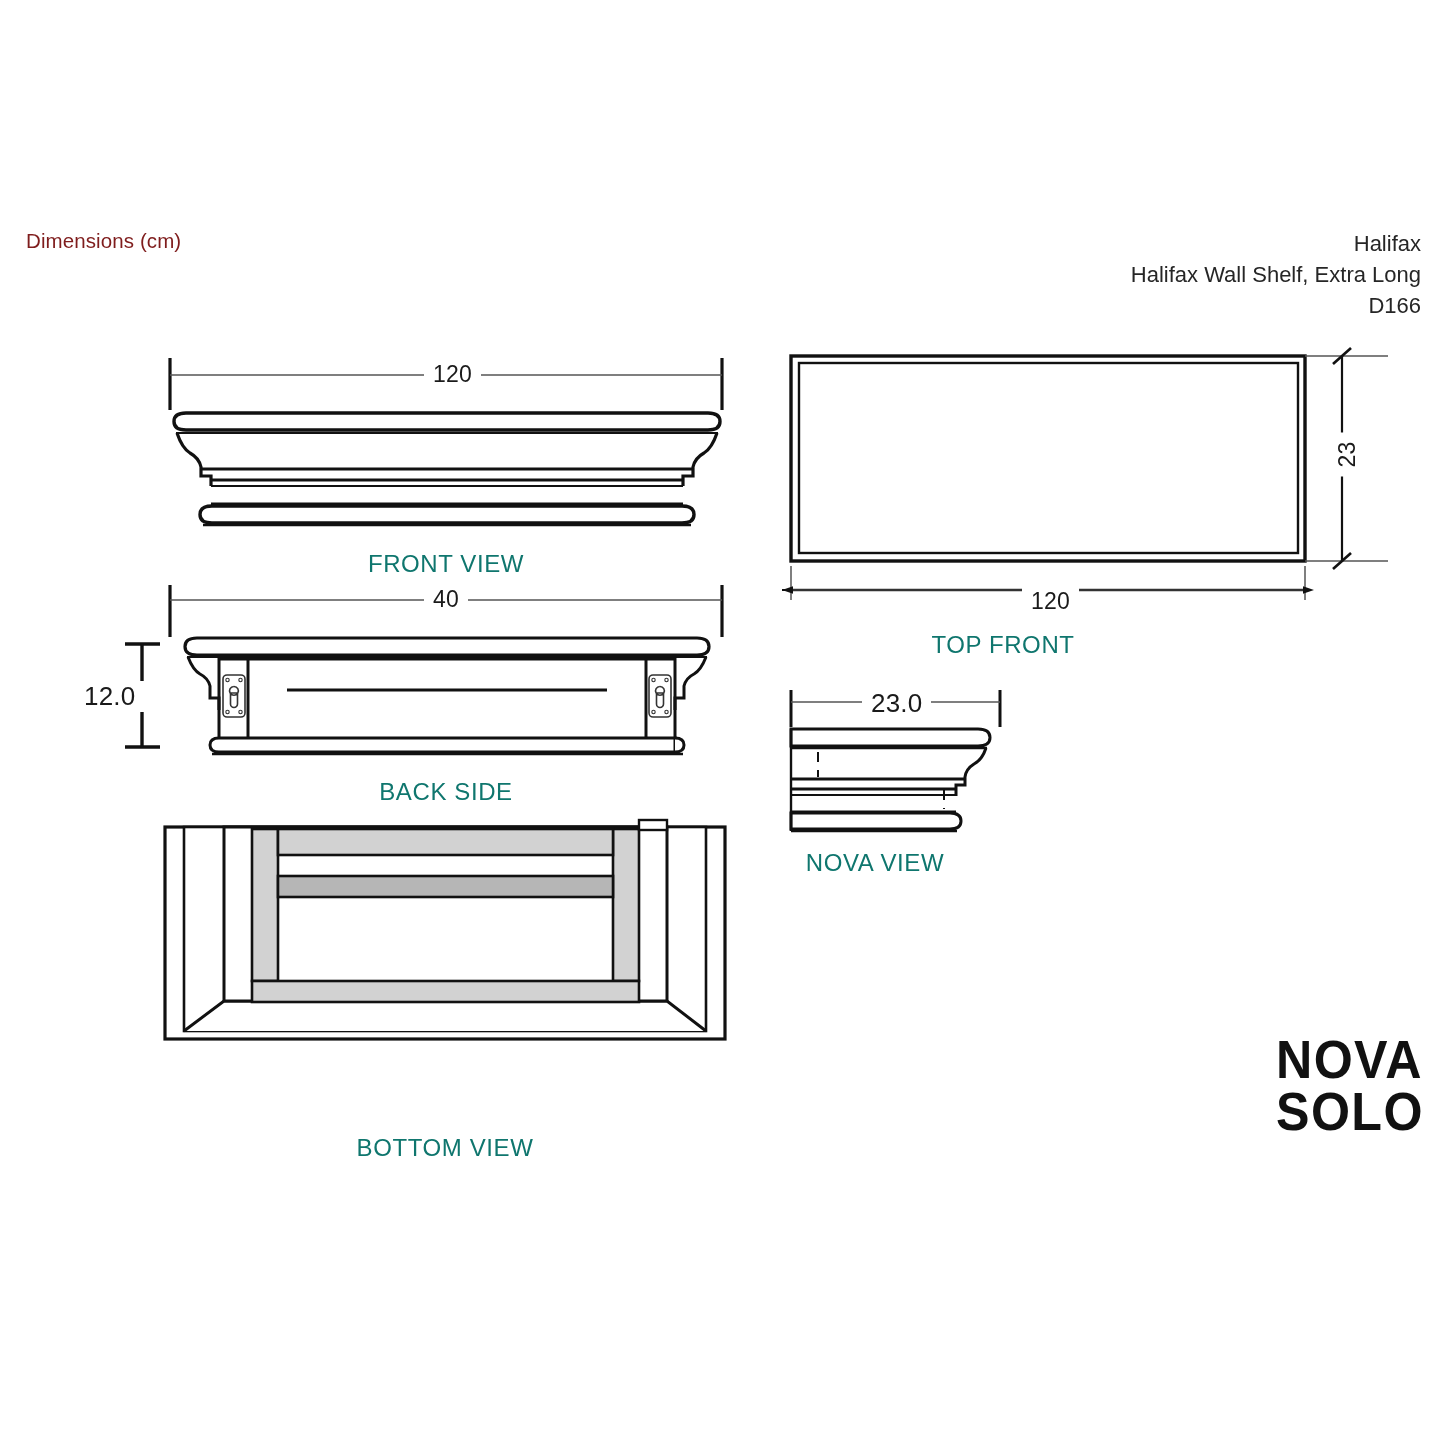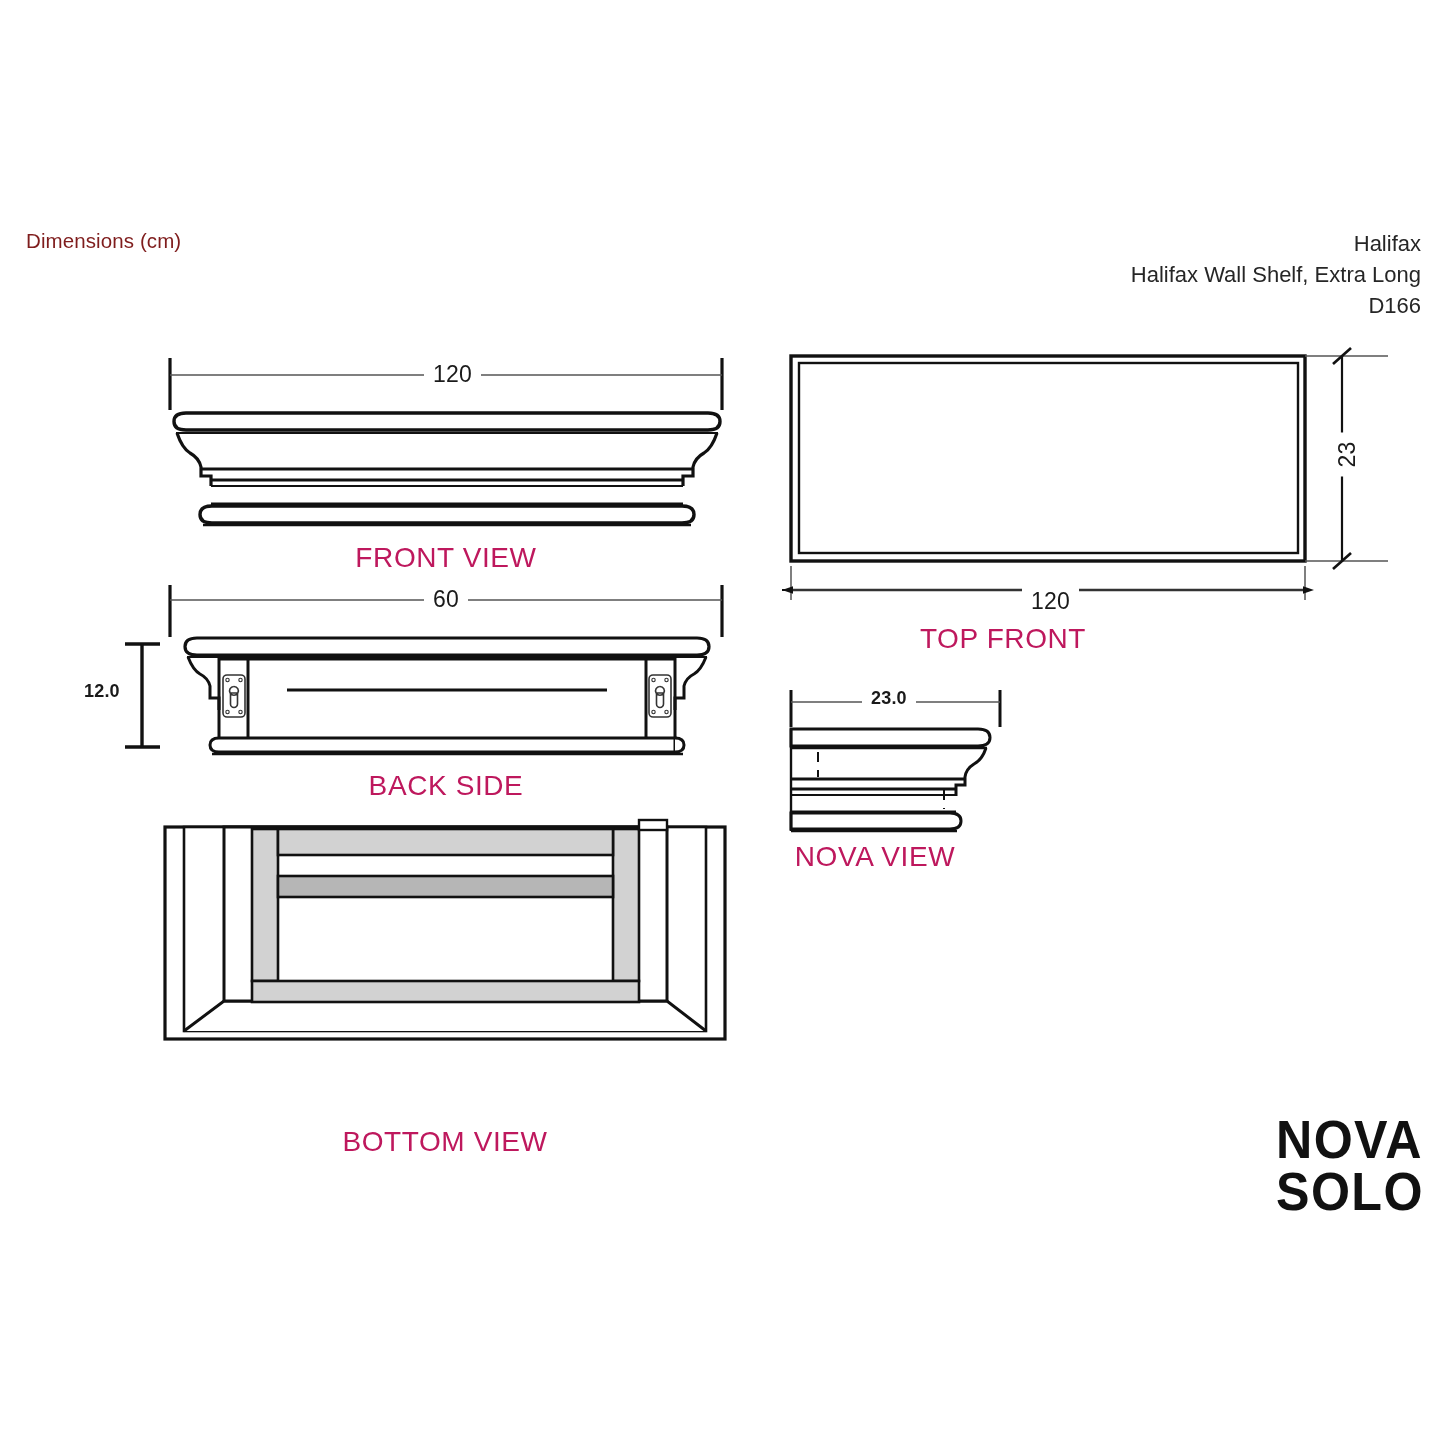--- a/index.html
+++ b/index.html
@@ -37,59 +37,60 @@
     top: 228px;
     text-align: right;
     font-size: 22px;
     color: #262626;
     line-height: 1.42;
   }
   #title-block div { white-space: pre; }
 
   .view-label {
     position: absolute;
-    font-size: 28px;
-    color: #be185d;
+    font-size: 24px;
+    color: #0f766e;
     letter-spacing: 0.6px;
     white-space: pre;
     text-align: center;
+    margin-top: 8px;
   }
 
   .dim-num {
     position: absolute;
     font-size: 23px;
     color: #1a1a1a;
     white-space: pre;
     background: #ffffff;
     padding: 0 9px;
     letter-spacing: 0.2px;
   }
   .dim-num.bold {
-    font-weight: 700;
-    font-size: 18px;
+    font-weight: 400;
+    font-size: 26px;
   }
   .dim-num.rot {
     transform-origin: 50% 50%;
     transform: rotate(-90deg);
   }
 
   svg.layer {
     position: absolute;
     left: 0;
     top: 0;
     width: 1445px;
     height: 1445px;
     overflow: visible;
   }
 
   
   #logo {
     position: absolute;
     left: 1276px;
-    top: 1114px;
+    top: 1034px;
     width: 150px;
     text-align: right;
   }
   #logo div {
     font-family: "Liberation Sans", sans-serif;
     font-weight: 700;
     font-size: 54px;
     line-height: 0.96;
     letter-spacing: 1.5px;
     color: #111111;
@@ -266,21 +267,21 @@
 
       <path d="M791,813 L950,813 Q961,813 961,821 Q961,829 950,829 L791,829 Z" fill="#fff" stroke="#111" stroke-width="3"></path>
       <line x1="791" y1="831" x2="957" y2="831" stroke="#111" stroke-width="2.6"></line>
 
       <line x1="791" y1="729" x2="791" y2="831" stroke="#111" stroke-width="2.4"></line>
     </g>
   </svg>
 
   <div class="dim-num" style="left:424px; top:361px;">120</div>
 
-  <div class="dim-num" style="left:424px; top:586px;">60</div>
+  <div class="dim-num" style="left:424px; top:586px;">40</div>
 
   <div class="dim-num bold" style="left:75px; top:681px;">12.0</div>
 
   <div class="dim-num" style="left:1022px; top:588px;">120</div>
 
   <div class="dim-num rot" style="left:1326px; top:441px;">23</div>
 
   <div class="dim-num bold" style="left:862px; top:688px;">23.0</div>
 
   <div class="view-label" style="left:296px; top:542px; width:300px;">FRONT VIEW</div>

